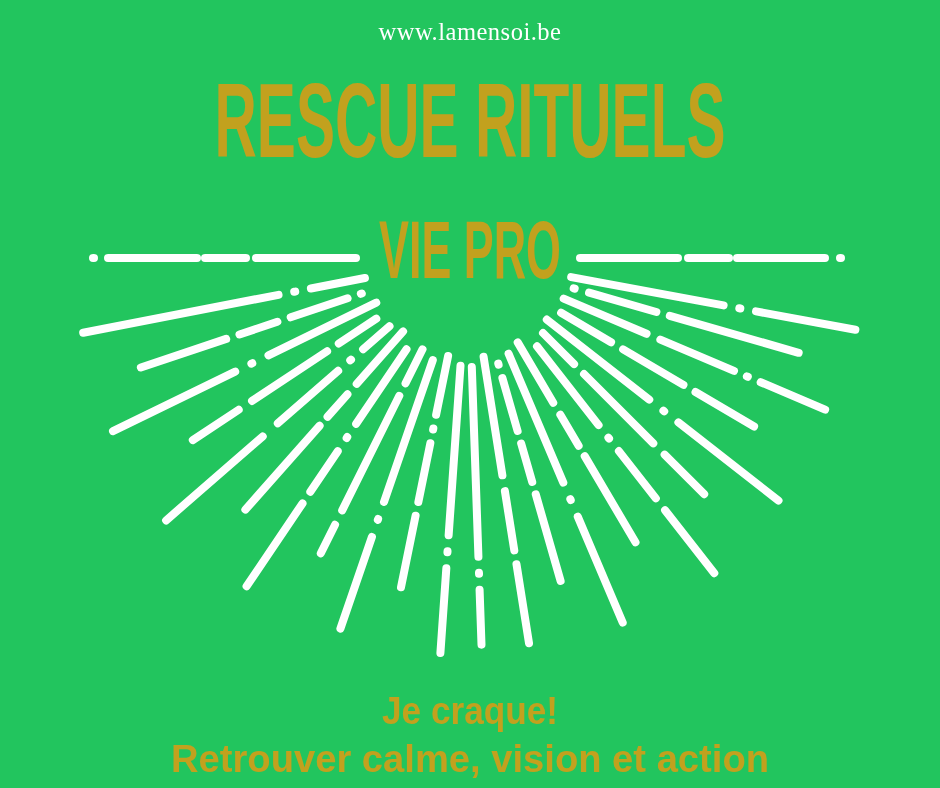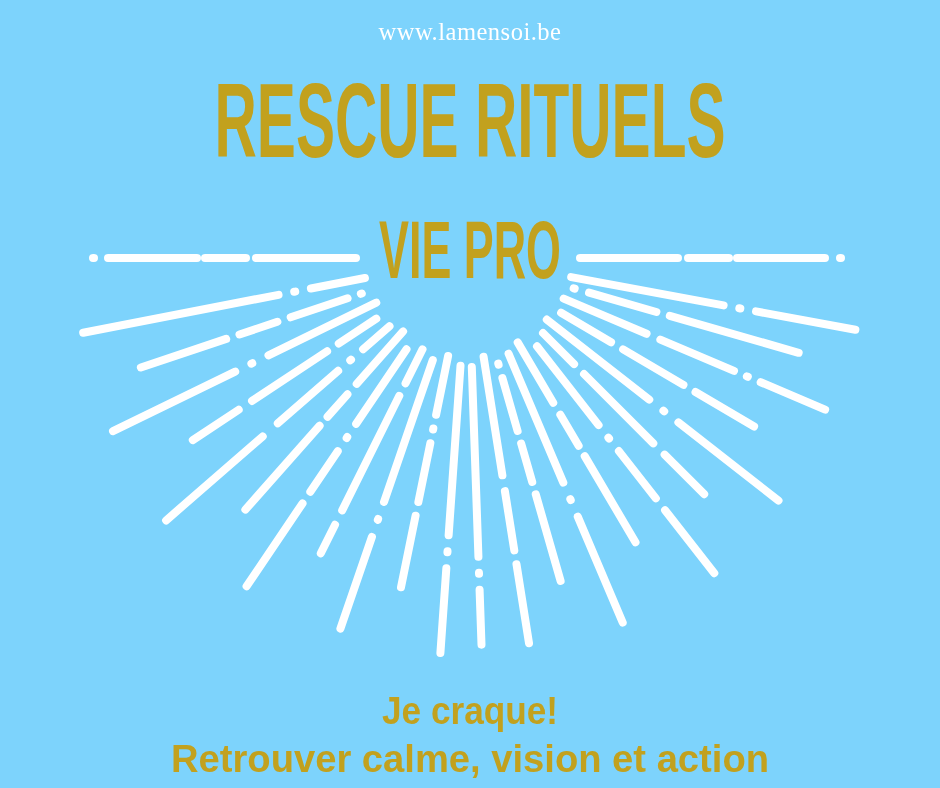--- a/index.html
+++ b/index.html
@@ -40,21 +40,21 @@
   }
   .tagline {
     font-family: "Liberation Sans", sans-serif;
     font-weight: 700;
     font-size: 38px;
   }
 </style>
 </head>
 <body>
 
-<div class="poster" style="background: #7dd3fc; text-decoration: underline;">
+<div class="poster" style="background: #22c55e; text-decoration: underline;">
   <svg class="scene" width="940" height="788" viewBox="0 0 940 788">
 
     <text class="url-text" x="470" y="40" textLength="183" lengthAdjust="spacingAndGlyphs" fill="#FFFFFF">www.lamensoi.be</text>
 
     <text class="main-title" x="470" y="157" textLength="511" lengthAdjust="spacingAndGlyphs" fill="#C2A11E">RESCUE RITUELS</text>
 
     <text class="subtitle" x="470" y="278" textLength="182" lengthAdjust="spacingAndGlyphs" fill="#C2A11E">VIE PRO</text>
 
     <g id="rays" fill="none" stroke-linecap="round" stroke="#FFFFFF" stroke-width="8">
         <line x1="356.0" y1="258.0" x2="91.0" y2="258.0" stroke-dasharray="100 10 41 8 89 14 1"></line>

